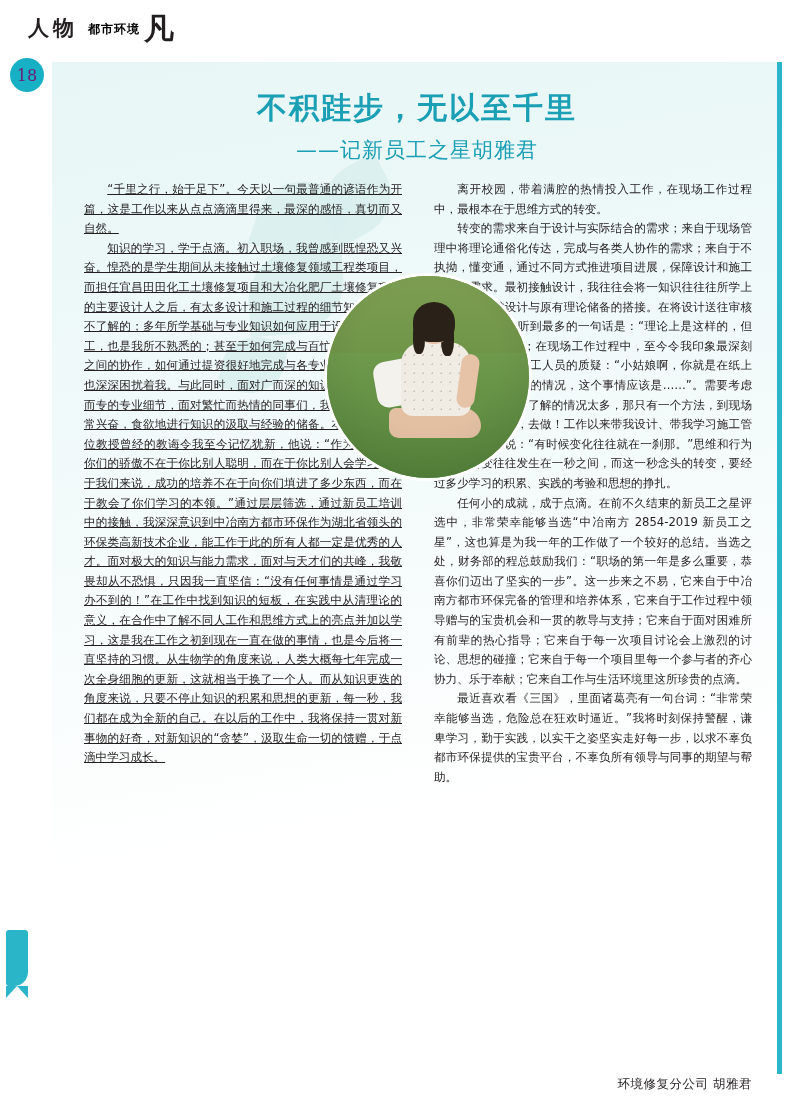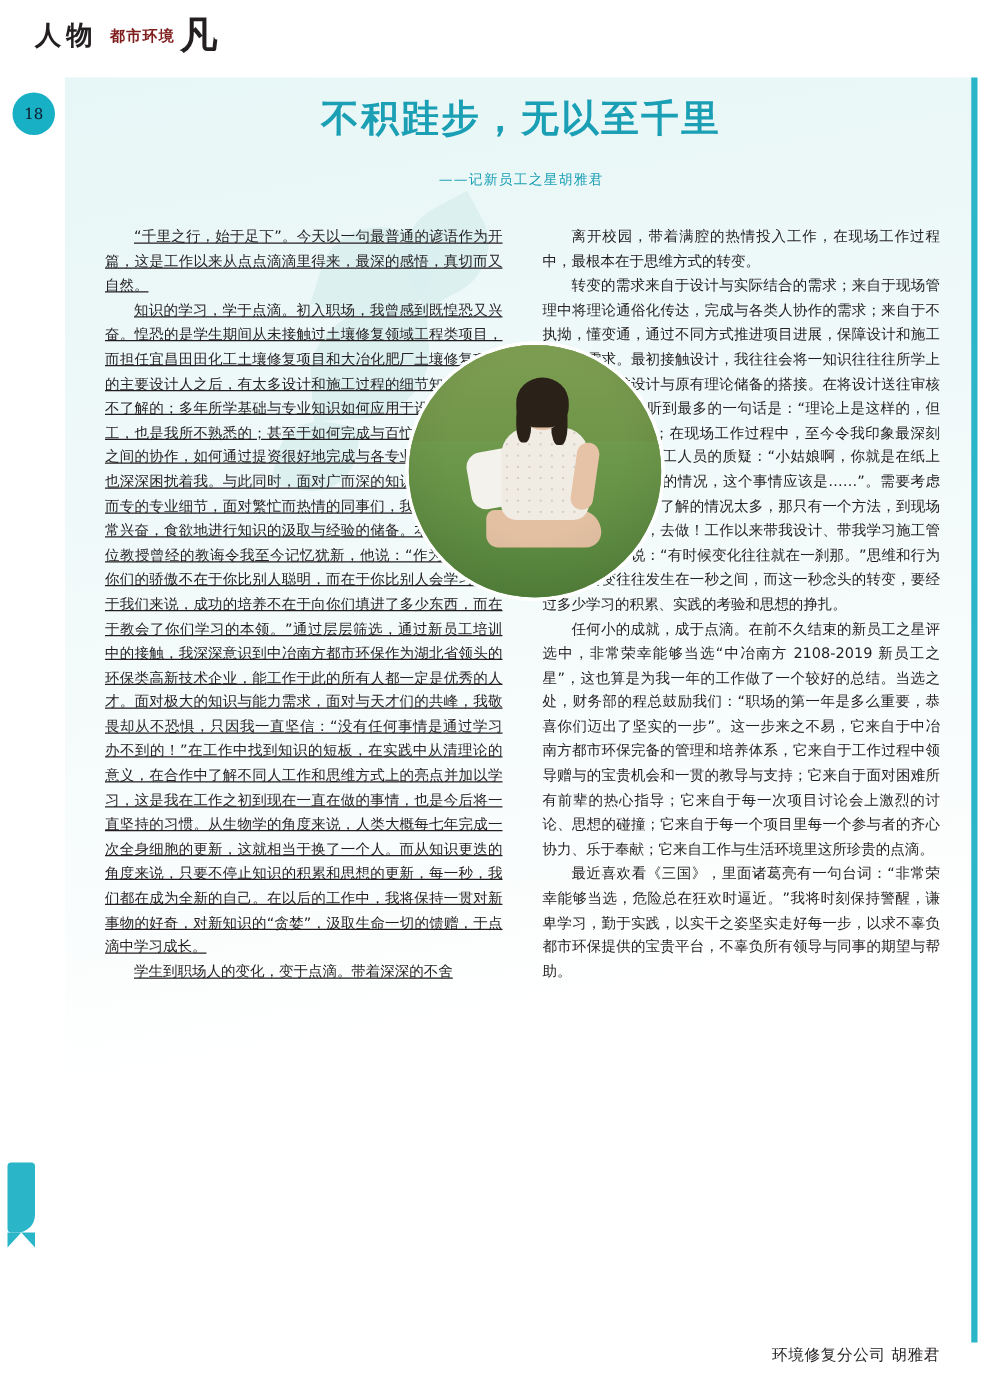--- a/index.html
+++ b/index.html
@@ -40,46 +40,46 @@
     position: absolute;
     left: 88px; top: 10px;
     height: 38px;
     display: flex;
     align-items: center;
     gap: 4px;
   }
   .logo-cn {
     font-size: 12px;
     font-weight: bold;
-    color: #7f1d1d;
+    color: #000000;
     letter-spacing: 1px;
     line-height: 1.05;
     width: 52px;
     word-break: break-all;
   }
   .logo-mark {
     font-size: 30px;
     font-weight: bold;
     color: #231f20;
     font-family: "DejaVu Serif", "Liberation Serif", serif;
     line-height: 1;
   }
 
   
   .page-tab {
     position: absolute;
-    left: 10px; top: 74px;
+    left: 10px; top: 58px;
     width: 34px; height: 34px;
     border-radius: 50%;
     background: #17b0c4;
-    color: #0f172a;
+    color: #701a75;
     display: flex;
     align-items: center;
     justify-content: center;
-    font-size: 12px;
+    font-size: 16px;
     font-family: "DejaVu Serif", "Liberation Serif", serif;
   }
 
   
   .ribbon {
     position: absolute;
     left: 6px; top: 930px;
     width: 22px; height: 56px;
     background: #2bb5c9;
     border-radius: 3px 3px 14px 3px;
@@ -117,36 +117,36 @@
   }
   .leaf.l1 { left: 206px; top: 118px; width: 86px; height: 78px; transform: rotate(18deg); }
   .leaf.l2 { left: 268px; top: 104px; width: 74px; height: 68px; transform: rotate(-28deg); }
   .leaf.l3 { left: 196px; top: 186px; width: 96px; height: 86px; transform: rotate(-4deg); }
   .leaf.l4 { left: 286px; top: 300px; width: 74px; height: 70px; transform: rotate(36deg); }
   .leaf.l5 { left: 170px; top: 274px; width: 62px; height: 58px; transform: rotate(12deg); }
 
   
   .headline {
     position: absolute;
-    left: 0; top: 13px;
+    left: 0; top: 26px;
     width: 730px;
     text-align: center;
     color: #1a9fb5;
     font-size: 30px;
     font-weight: bold;
     letter-spacing: 2px;
     font-family: "DejaVu Sans", "Liberation Sans", sans-serif;
   }
   .subhead {
     position: absolute;
     left: 0; top: 74px;
     width: 730px;
     text-align: center;
     color: #1a9fb5;
-    font-size: 11px;
+    font-size: 21px;
     letter-spacing: 1px;
   }
 
   
   .cols {
     position: absolute;
     left: 32px; top: 118px;
     width: 668px; height: 862px;
   }
   .col {
@@ -255,27 +255,26 @@
     <div class="leaf l5"></div>
 
     <div class="headline">不积跬步，无以至千里</div>
     <div class="subhead">——记新员工之星胡雅君</div>
 
     <div class="cols">
 
       <div class="col left">
         <p>“千里之行，始于足下”。今天以一句最普通的谚语作为开篇，这是工作以来从点点滴滴里得来，最深的感悟，真切而又自然。</p>
         <p>知识的学习，学于点滴。初入职场，我曾感到既惶恐又兴奋。惶恐的是学生期间从未接触过土壤修复领域工程类项目，而担任宜昌田田化工土壤修复项目和大冶化肥厂土壤修复项目的主要设计人之后，有太多设计和施工过程的细节知识是我所不了解的；多年所学基础与专业知识如何应用于设计和工程施工，也是我所不熟悉的；甚至于如何完成与百忙中的各位同事之间的协作，如何通过提资很好地完成与各专业之间的合作，也深深困扰着我。与此同时，面对广而深的知识需求，面对杂而专的专业细节，面对繁忙而热情的同事们，我脑中的神经异常兴奋，食欲地进行知识的汲取与经验的储备。本科课堂上一位教授曾经的教诲令我至今记忆犹新，他说：“作为华科人，你们的骄傲不在于你比别人聪明，而在于你比别人会学习。对于我们来说，成功的培养不在于向你们填进了多少东西，而在于教会了你们学习的本领。”通过层层筛选，通过新员工培训中的接触，我深深意识到中冶南方都市环保作为湖北省领头的环保类高新技术企业，能工作于此的所有人都一定是优秀的人才。面对极大的知识与能力需求，面对与天才们的共峰，我敬畏却从不恐惧，只因我一直坚信：“没有任何事情是通过学习办不到的！”在工作中找到知识的短板，在实践中从清理论的意义，在合作中了解不同人工作和思维方式上的亮点并加以学习，这是我在工作之初到现在一直在做的事情，也是今后将一直坚持的习惯。从生物学的角度来说，人类大概每七年完成一次全身细胞的更新，这就相当于换了一个人。而从知识更迭的角度来说，只要不停止知识的积累和思想的更新，每一秒，我们都在成为全新的自己。在以后的工作中，我将保持一贯对新事物的好奇，对新知识的“贪婪”，汲取生命一切的馈赠，于点滴中学习成长。</p>
-        <p>学生到职场人的变化，变于点滴。带着深深的不舍</p>
       </div>
 
       <div class="col right">
         <p>离开校园，带着满腔的热情投入工作，在现场工作过程中，最根本在于思维方式的转变。</p>
         <p>转变的需求来自于设计与实际结合的需求；来自于现场管理中将理论通俗化传达，完成与各类人协作的需求；来自于不执拗，懂变通，通过不同方式推进项目进展，保障设计和施工质量的需求。最初接触设计，我往往会将一知识往往往所学上拿，努力寻求设计与原有理论储备的搭接。在将设计送往审核审定的时候往往听到最多的一句话是：“理论上是这样的，但是你要考虑……”；在现场工作过程中，至今令我印象最深刻的也是来自多位施工人员的质疑：“小姑娘啊，你就是在纸上做文章，不懂现场的情况，这个事情应该是……”。需要考虑的因素太多，需要了解的情况太多，那只有一个方法，到现场去；去看，去学，去做！工作以来带我设计、带我学习施工管理的一位前辈说：“有时候变化往往就在一刹那。”思维和行为方式的转变往往发生在一秒之间，而这一秒念头的转变，要经过多少学习的积累、实践的考验和思想的挣扎。</p>
-        <p>任何小的成就，成于点滴。在前不久结束的新员工之星评选中，非常荣幸能够当选“中冶南方 2108-2019 新员工之星”，这也算是为我一年的工作做了一个较好的总结。当选之处，财务部的程总鼓励我们：“职场的第一年是多么重要，恭喜你们迈出了坚实的一步”。这一步来之不易，它来自于中冶南方都市环保完备的管理和培养体系，它来自于工作过程中领导赠与的宝贵机会和一贯的教导与支持；它来自于面对困难所有前辈的热心指导；它来自于每一次项目讨论会上激烈的讨论、思想的碰撞；它来自于每一个项目里每一个参与者的齐心协力、乐于奉献；它来自工作与生活环境里这所珍贵的点滴。</p>
+        <p>任何小的成就，成于点滴。在前不久结束的新员工之星评选中，非常荣幸能够当选“中冶南方 2854-2019 新员工之星”，这也算是为我一年的工作做了一个较好的总结。当选之处，财务部的程总鼓励我们：“职场的第一年是多么重要，恭喜你们迈出了坚实的一步”。这一步来之不易，它来自于中冶南方都市环保完备的管理和培养体系，它来自于工作过程中领导赠与的宝贵机会和一贯的教导与支持；它来自于面对困难所有前辈的热心指导；它来自于每一次项目讨论会上激烈的讨论、思想的碰撞；它来自于每一个项目里每一个参与者的齐心协力、乐于奉献；它来自工作与生活环境里这所珍贵的点滴。</p>
         <p>最近喜欢看《三国》，里面诸葛亮有一句台词：“非常荣幸能够当选，危险总在狂欢时逼近。”我将时刻保持警醒，谦卑学习，勤于实践，以实干之姿坚实走好每一步，以求不辜负都市环保提供的宝贵平台，不辜负所有领导与同事的期望与帮助。</p>
       </div>
 
       <div class="photo">
         <div class="blur-top"></div>
         <div class="grass-far"></div>
         <div class="grass-near"></div>
         <div class="cushion"></div>
         <div class="person-legs"></div>
         <div class="person-body"></div>

